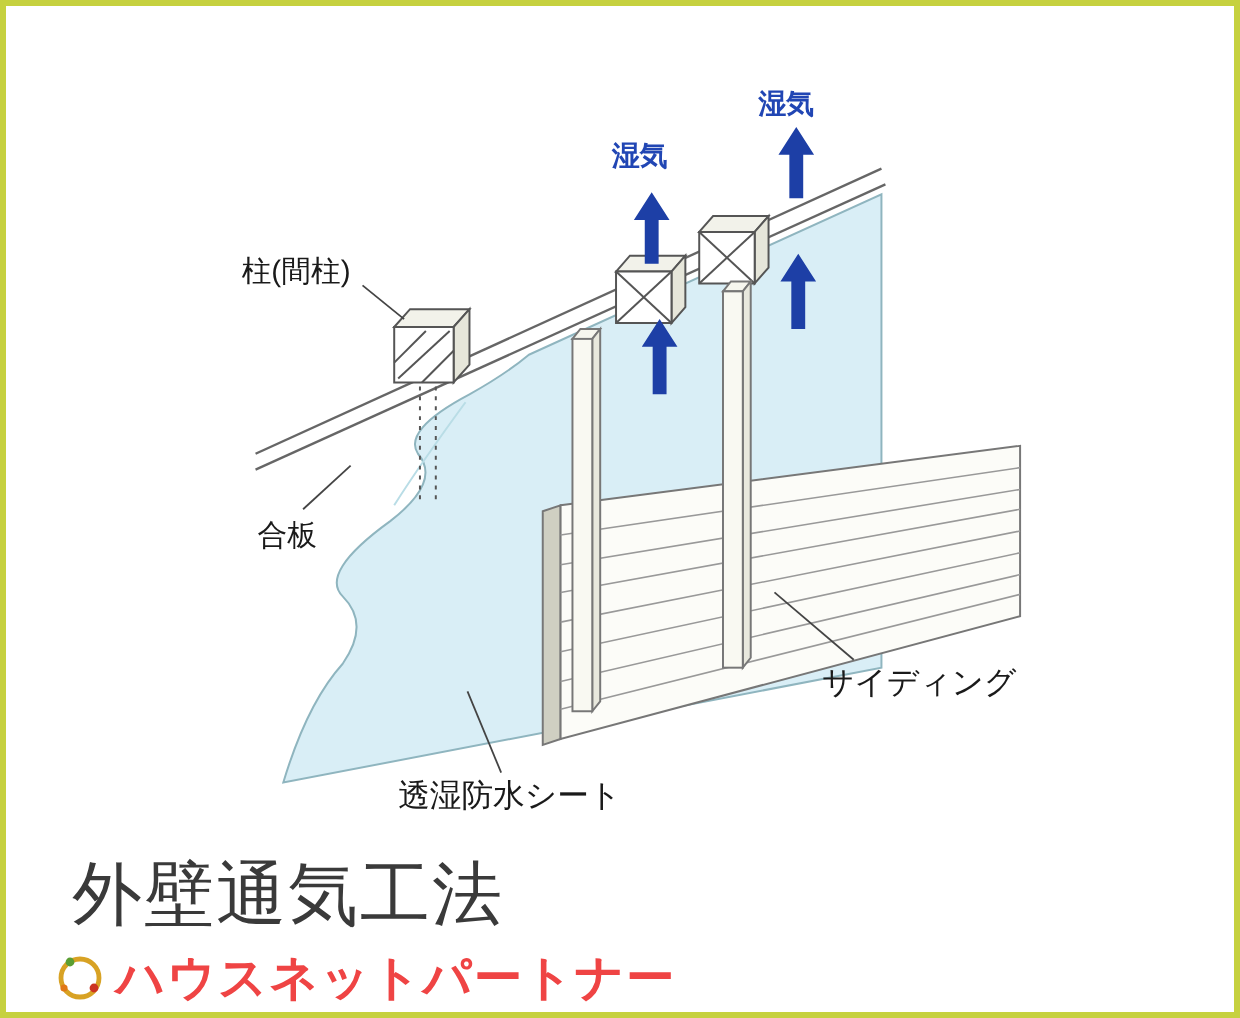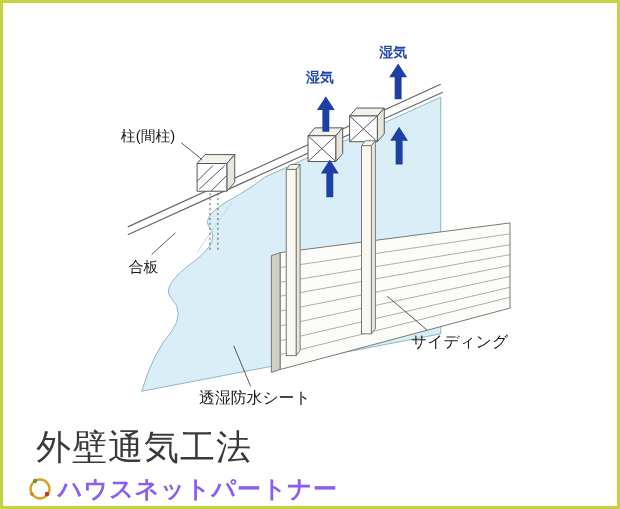--- a/index.html
+++ b/index.html
@@ -8,21 +8,21 @@
     background:#ffffff;border:3px solid #c6d13f;overflow:hidden;
     font-family:"Liberation Sans","DejaVu Sans",sans-serif;
   }
   .diagram-svg{position:absolute;left:0;top:0;}
   .page-title{
     position:absolute;left:33px;top:426px;
     font-family:"Liberation Serif","DejaVu Serif",serif;
     font-size:35px;line-height:1.1;color:#3a3a3a;letter-spacing:1px;
   }
   .brand-row{position:absolute;left:24px;top:470px;display:flex;align-items:center;gap:5px;}
-  .brand-text{font-size:24px;font-weight:700;color:#8b5cf6;letter-spacing:1px;}
+  .brand-text{font-size:24px;font-weight:700;color:#ef4444;letter-spacing:1px;}
   svg text{font-family:"Liberation Sans","DejaVu Sans",sans-serif;}
   .lbl{font-size:15px;fill:#1a1a1a;}
   .lbl-lg{font-size:16px;fill:#1a1a1a;}
   .moist{font-size:14px;font-weight:700;}
 </style>
 </head>
 <body>
 
 <div class="frame">
 

